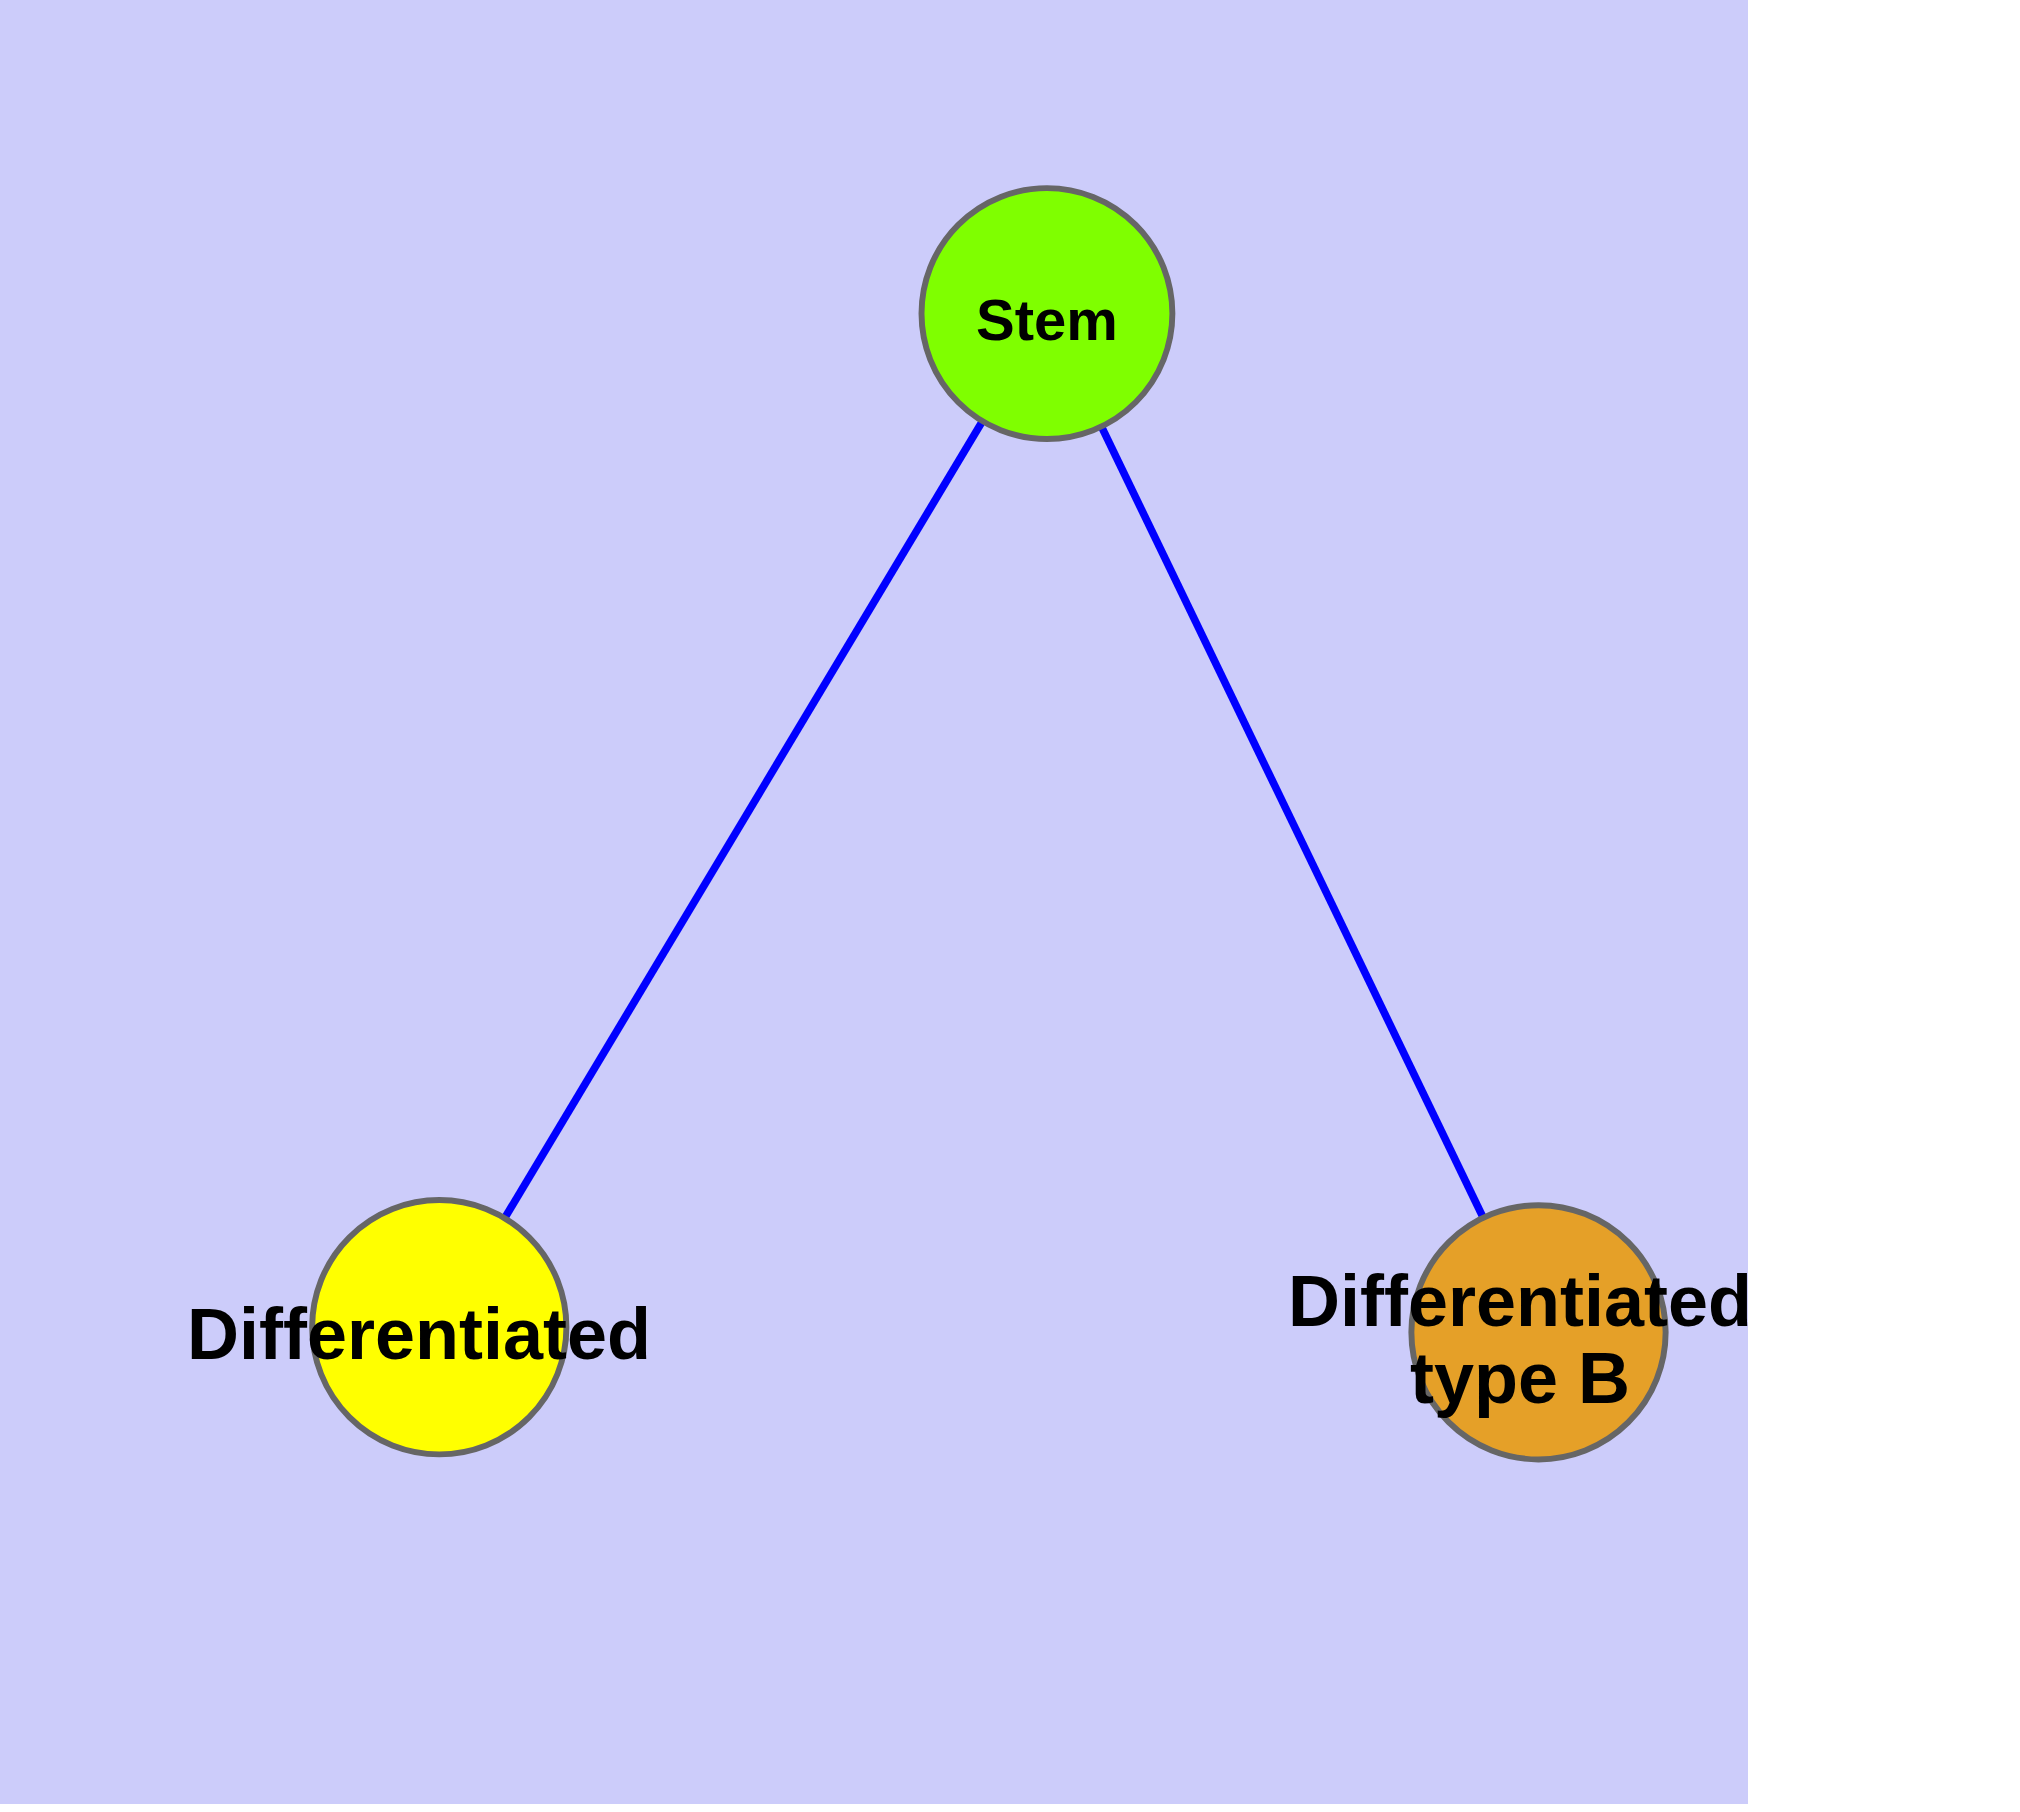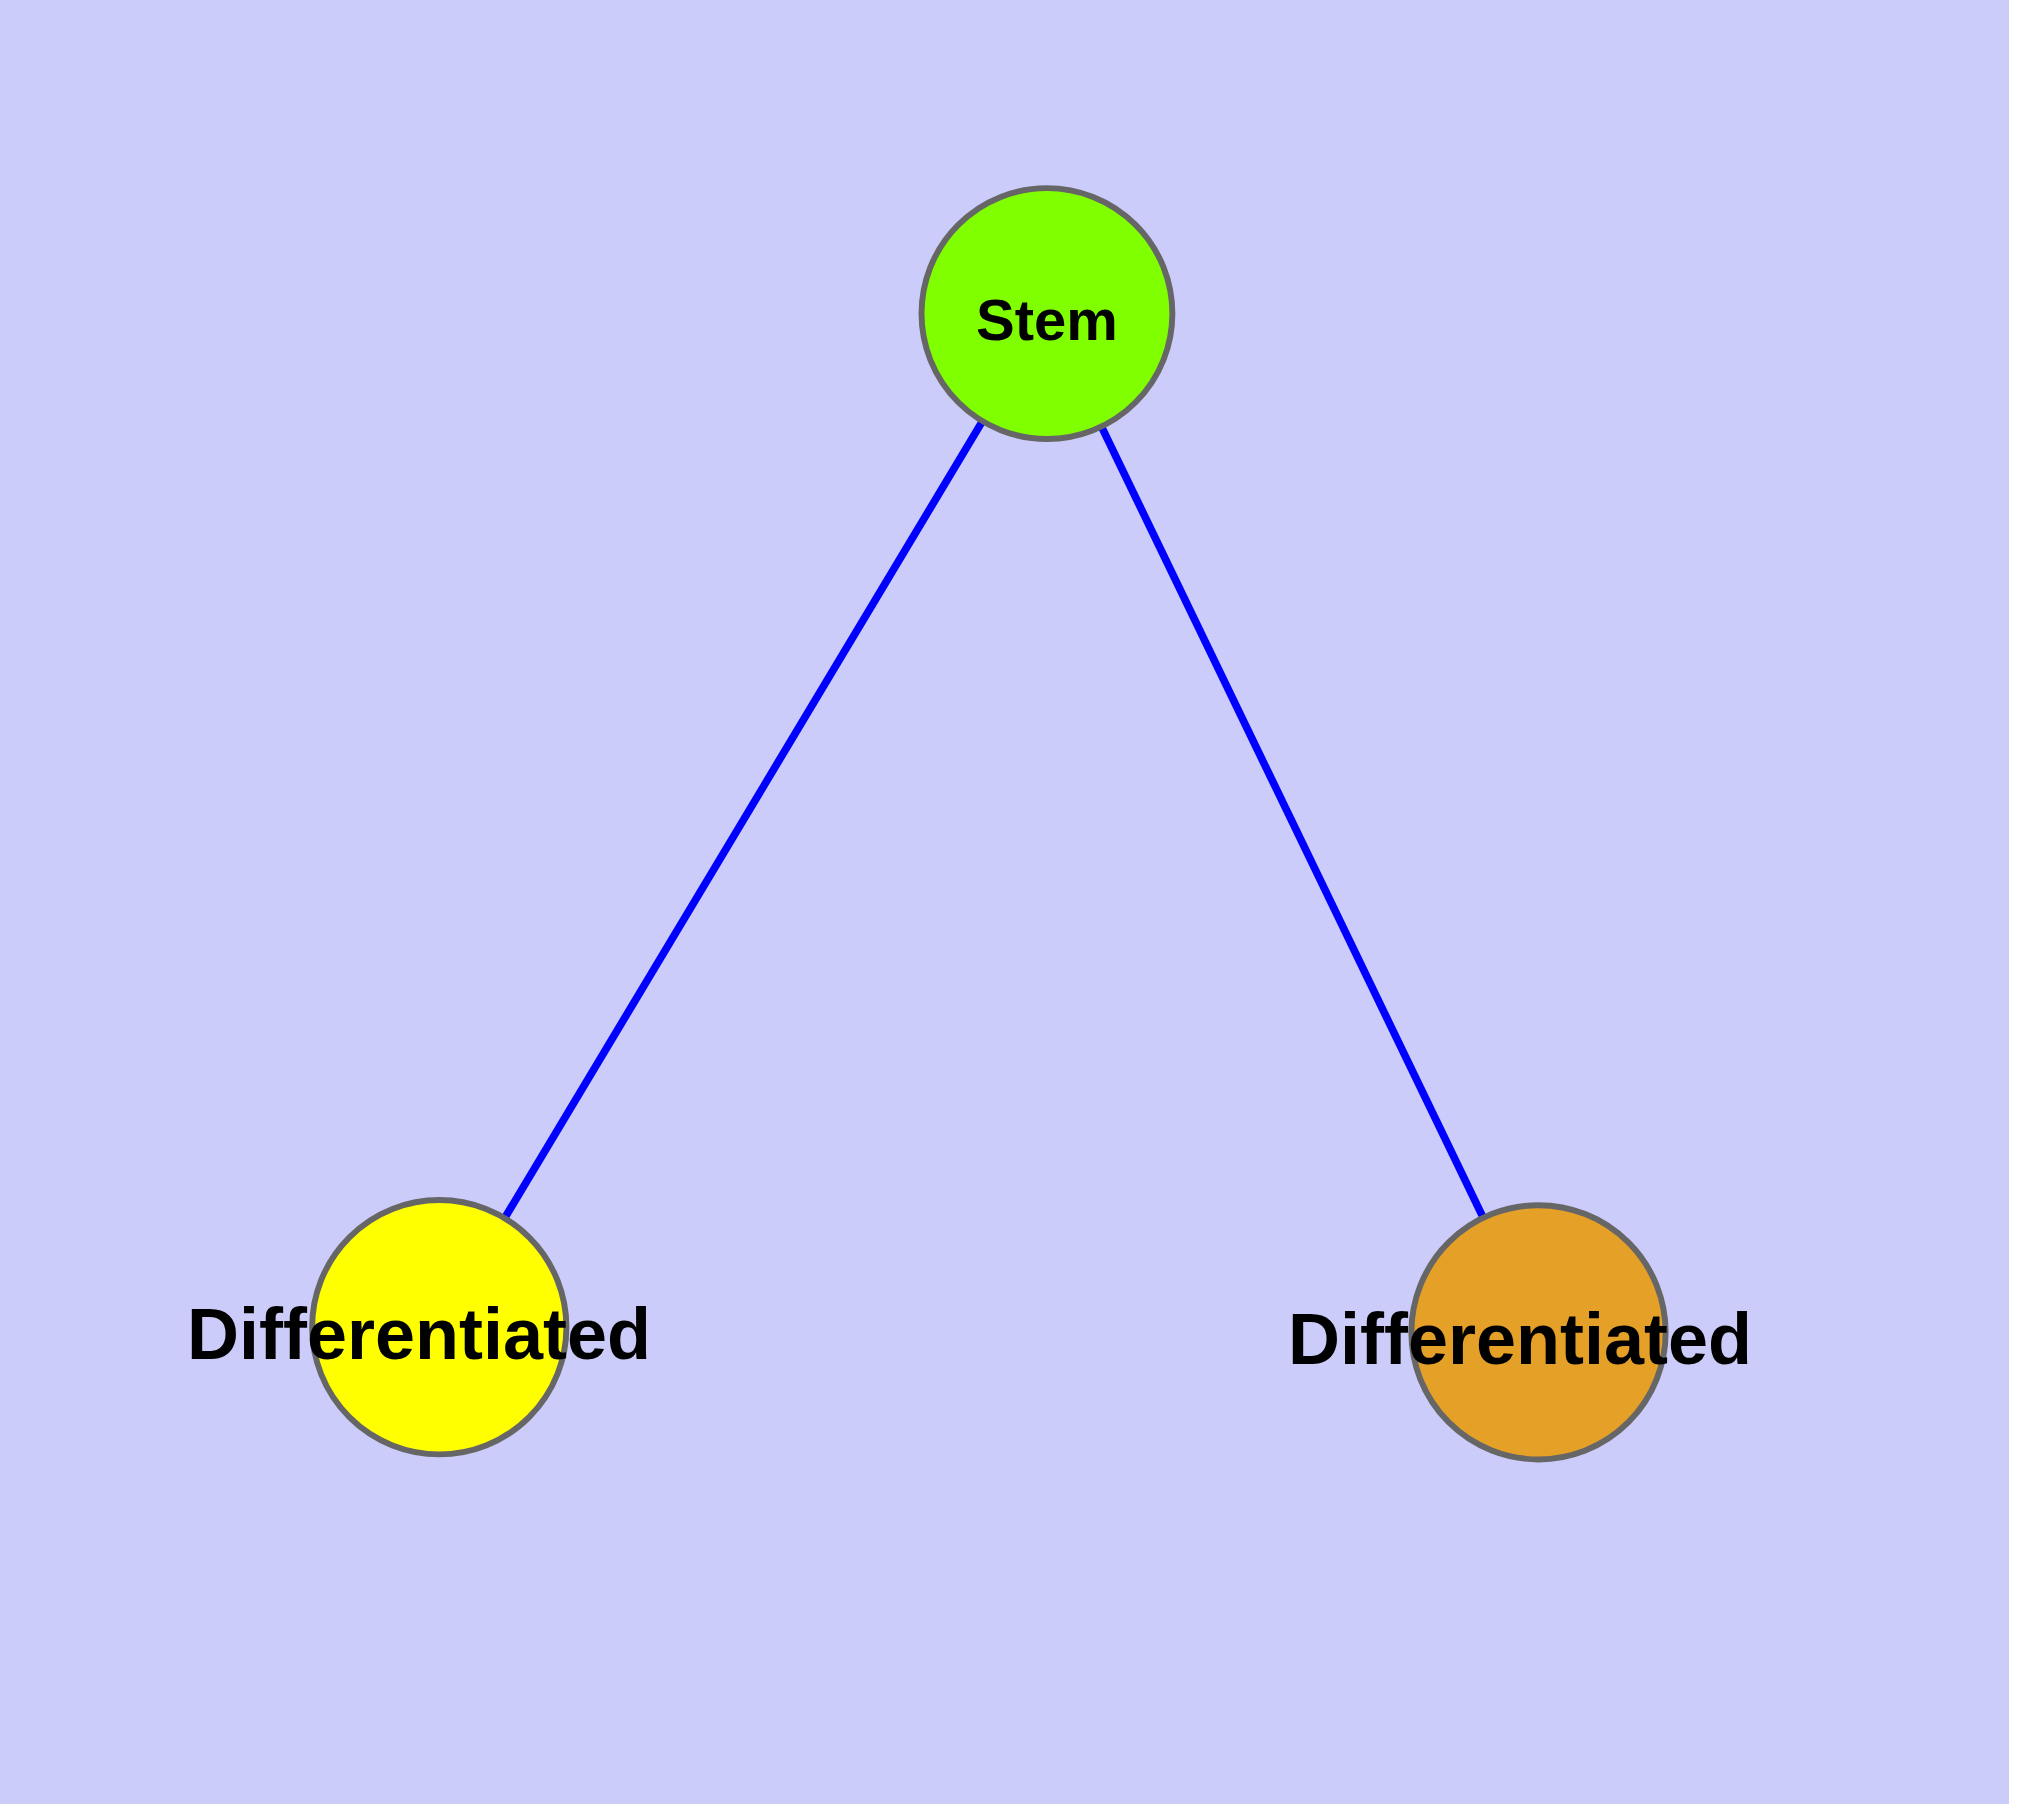--- a/index.html
+++ b/index.html
@@ -2,21 +2,21 @@
 <html style="font-size:13.6px"><head>
 <meta charset="utf-8">
 <style>
   html, body {
     margin: 0;
     padding: 0;
     background: #ffffff;
   }
   #canvas {
     position: relative;
-    width: 2009px;
+    width: 1748px;
     height: 1812px;
     background: #ffffff;
     overflow: hidden;
     font-family: "Liberation Sans", sans-serif;
   }
   #plot-area {
     position: absolute;
     left: 0;
     top: 0;
     width: 2021px;
@@ -62,17 +62,17 @@
     <g id="node-layer">
         <circle cx="1235" cy="370" r="148" fill="#7fff00" stroke="#666666" stroke-width="7"></circle>
         <circle cx="518" cy="1566" r="150" fill="#ffff00" stroke="#666666" stroke-width="7"></circle>
         <circle cx="1815" cy="1572" r="150" fill="#e5a028" stroke="#666666" stroke-width="7"></circle>
       </g>
   </svg>
 
   <div id="label-layer">
       <div class="node-label single" style="left: 1047px; top: 320px;"><div>Stem</div></div>
       <div class="node-label" style="left: 419px; top: 1335px;"><div>Differentiated</div></div>
-      <div class="node-label" style="left: 1520px; top: 1340px;"><div>Differentiated</div></div>
+      <div class="node-label" style="left: 1520px; top: 1340px;"><div>Differentiated</div><div>type B</div></div>
     </div>
 
 </div>
 
 
 </body></html>

